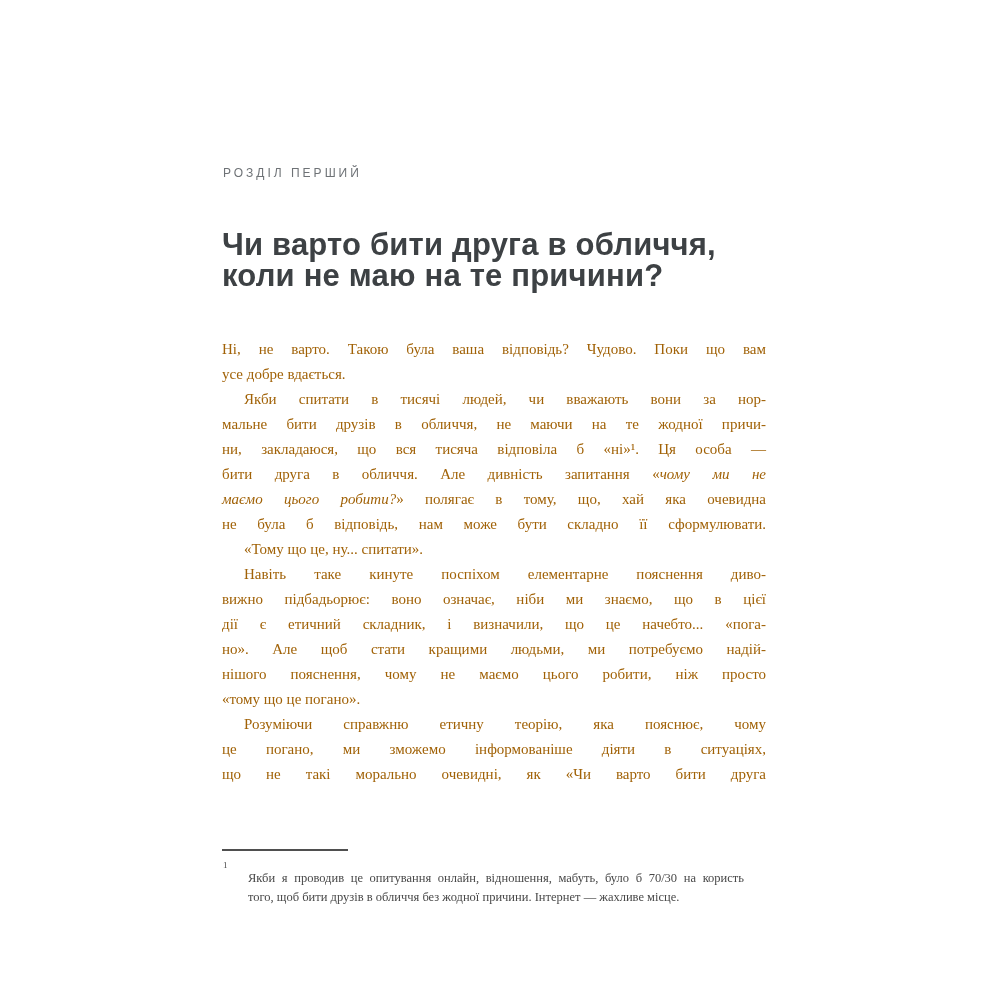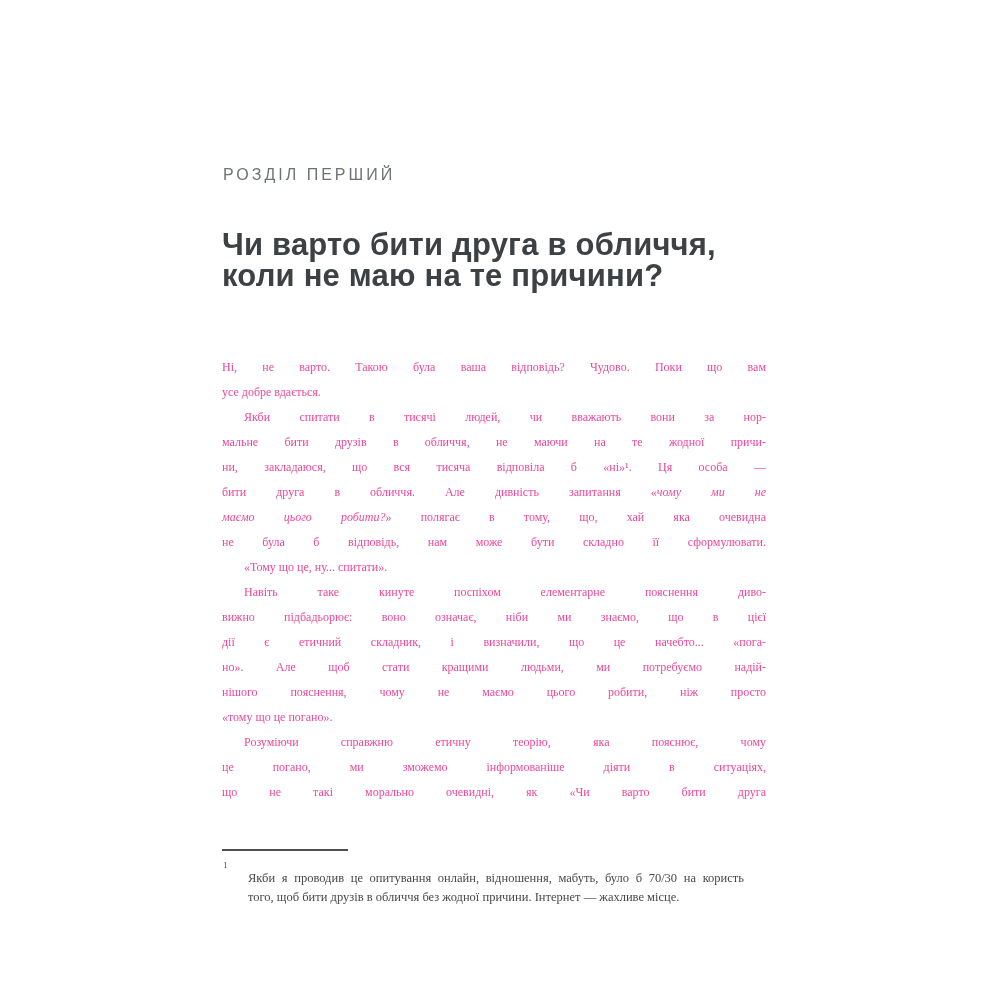--- a/index.html
+++ b/index.html
@@ -13,44 +13,44 @@
     height: 1000px;
     background: #ffffff;
     overflow: hidden;
     font-family: "Liberation Serif", serif;
   }
   .chapter-label {
     position: absolute;
     left: 223px;
     top: 166px;
     font-family: "Liberation Sans", sans-serif;
-    font-size: 16px;
+    font-size: 12px;
     font-weight: 500;
     letter-spacing: 3px;
     color: #6e7276;
   }
   .title {
     position: absolute;
     left: 222px;
     top: 229px;
     font-family: "Liberation Sans", sans-serif;
     font-size: 31px;
     font-weight: 700;
     line-height: 31px;
     letter-spacing: 0.2px;
     color: #3d4144;
   }
   .body-text {
     position: absolute;
     left: 222px;
-    top: 355px;
+    top: 337px;
     width: 544px;
-    font-size: 12px;
+    font-size: 15px;
     line-height: 25px;
-    color: #ec4899;
+    color: #a16207;
   }
   .line {
     text-align: justify;
     text-align-last: justify;
   }
   .line.last {
     text-align-last: left;
   }
   .para.indent .line:first-child {
     text-indent: 22px;

